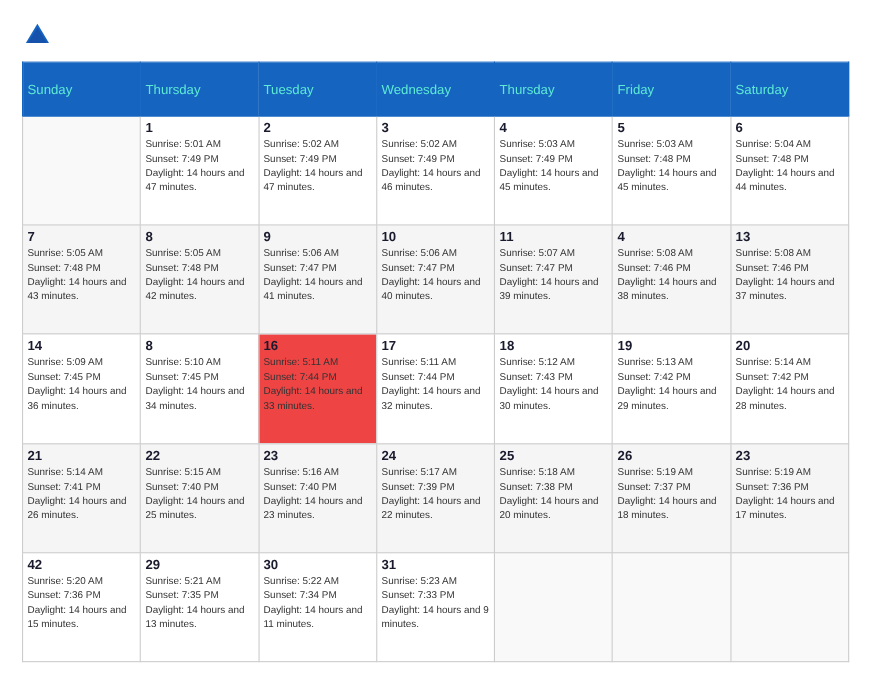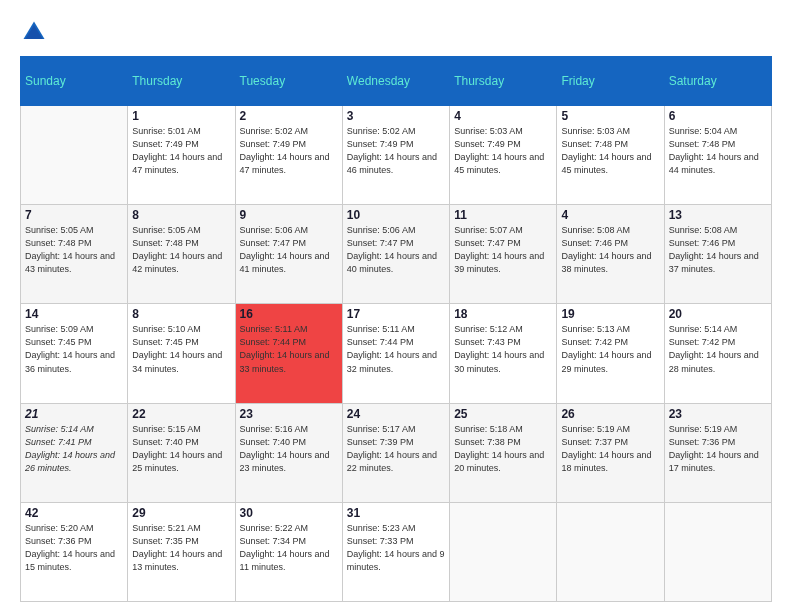--- a/index.html
+++ b/index.html
@@ -221,21 +221,21 @@
           <td style="background: rgb(255, 255, 255);">
             <span class="day-num">19</span>
             <div class="day-info">Sunrise: 5:13 AM<br>Sunset: 7:42 PM<br>Daylight: 14 hours and 29 minutes.</div>
           </td>
           <td style="background: rgb(255, 255, 255);">
             <span class="day-num">20</span>
             <div class="day-info">Sunrise: 5:14 AM<br>Sunset: 7:42 PM<br>Daylight: 14 hours and 28 minutes.</div>
           </td>
         </tr>
         <tr>
-          <td style="background: rgb(245, 245, 245); font-style: italic;">
+          <td style="background: rgb(245, 245, 245);">
             <span class="day-num">21</span>
             <div class="day-info">Sunrise: 5:14 AM<br>Sunset: 7:41 PM<br>Daylight: 14 hours and 26 minutes.</div>
           </td>
           <td style="background: rgb(245, 245, 245);">
             <span class="day-num">22</span>
             <div class="day-info">Sunrise: 5:15 AM<br>Sunset: 7:40 PM<br>Daylight: 14 hours and 25 minutes.</div>
           </td>
           <td style="background: rgb(245, 245, 245);">
             <span class="day-num">23</span>
             <div class="day-info">Sunrise: 5:16 AM<br>Sunset: 7:40 PM<br>Daylight: 14 hours and 23 minutes.</div>

